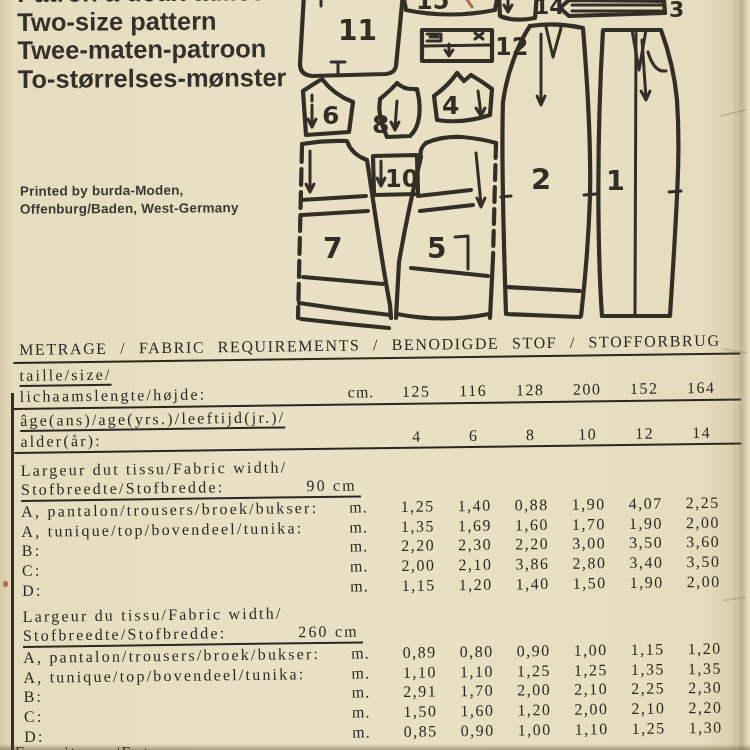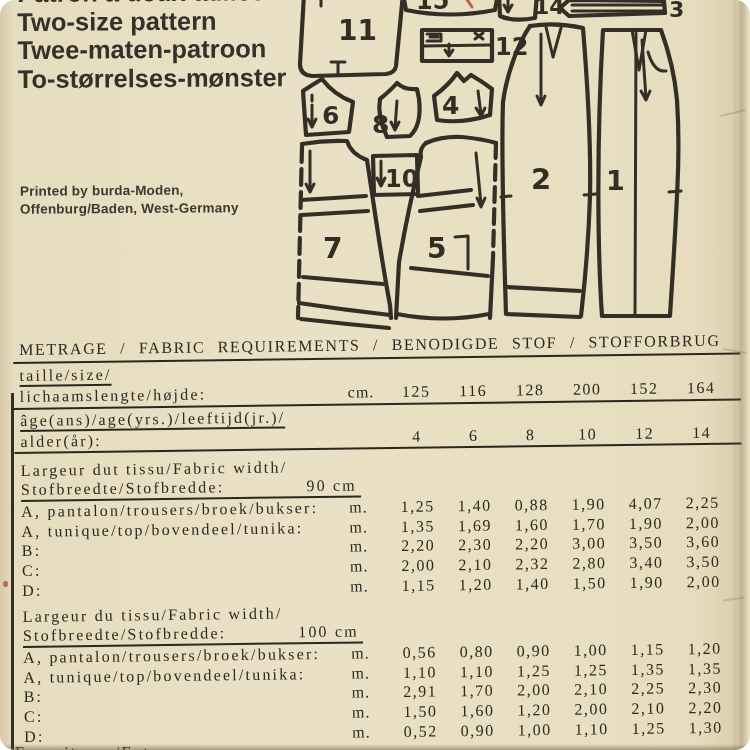--- a/index.html
+++ b/index.html
@@ -1,19 +1,19 @@
 <!DOCTYPE html>
 <html><head>
 <meta charset="utf-8">
 <style>
   html,body { margin:0; padding:0; }
   .page {
     position:relative; width:750px; height:750px; overflow:hidden;
     background:linear-gradient(90deg,#d6caa9 0px,#e6dcbf 14px,#eae0c5 38%,#e8dec1 80%,#e5dabb 100%);
-    font-family:"Liberation Serif", serif; color:#2d2922;border-radius:15px;
+    font-family:"Liberation Serif", serif; color:#2d2922;
   }
   
   .fold-right { position:absolute; top:0; right:0; width:18px; height:750px;
     background:linear-gradient(90deg,rgba(0,0,0,0) 0,rgba(110,92,55,.30) 55%,rgba(110,92,55,.10) 78%,rgba(244,237,212,.55) 100%); }
   .fold-right-soft { position:absolute; top:0; right:14px; width:34px; height:750px;
     background:linear-gradient(90deg,rgba(0,0,0,0) 0,rgba(120,100,60,.10) 100%); }
   .edge-bottom { position:absolute; bottom:0; left:0; width:750px; height:6px;
     background:linear-gradient(0deg,rgba(85,70,40,.45),rgba(85,70,40,0)); }
   .crease-1 { position:absolute; right:4px; top:112px; width:26px; height:2px; background:rgba(110,92,55,.25); transform:rotate(-14deg); }
   .crease-2 { position:absolute; right:3px; top:350px; width:24px; height:2px; background:rgba(110,92,55,.22); transform:rotate(10deg); }
@@ -242,45 +242,45 @@
       <span class="fcell">2,20</span>
       <span class="fcell">3,00</span>
       <span class="fcell">3,50</span>
       <span class="fcell">3,60</span>
     </div>
     <div class="frow">
       <span class="flabel">C:</span>
       <span class="funit">m.</span>
       <span class="fcell">2,00</span>
       <span class="fcell">2,10</span>
-      <span class="fcell">2,32</span>
+      <span class="fcell">3,86</span>
       <span class="fcell">2,80</span>
       <span class="fcell">3,40</span>
       <span class="fcell">3,50</span>
     </div>
     <div class="frow">
       <span class="flabel">D:</span>
       <span class="funit">m.</span>
       <span class="fcell">1,15</span>
       <span class="fcell">1,20</span>
       <span class="fcell">1,40</span>
       <span class="fcell">1,50</span>
       <span class="fcell">1,90</span>
       <span class="fcell">2,00</span>
     </div>
 
     <div class="sec-head">Largeur du tissu/Fabric width/</div>
     <div class="sec-sub">
       <span>Stofbreedte/Stofbredde:</span>
-      <span>100 cm</span>
+      <span>260 cm</span>
     </div>
     <div class="frow">
       <span class="flabel">A, pantalon/trousers/broek/bukser:</span>
       <span class="funit">m.</span>
-      <span class="fcell">0,56</span>
+      <span class="fcell">0,89</span>
       <span class="fcell">0,80</span>
       <span class="fcell">0,90</span>
       <span class="fcell">1,00</span>
       <span class="fcell">1,15</span>
       <span class="fcell">1,20</span>
     </div>
     <div class="frow">
       <span class="flabel">A, tunique/top/bovendeel/tunika:</span>
       <span class="funit">m.</span>
       <span class="fcell">1,10</span>
@@ -306,21 +306,21 @@
       <span class="fcell">1,50</span>
       <span class="fcell">1,60</span>
       <span class="fcell">1,20</span>
       <span class="fcell">2,00</span>
       <span class="fcell">2,10</span>
       <span class="fcell">2,20</span>
     </div>
     <div class="frow">
       <span class="flabel">D:</span>
       <span class="funit">m.</span>
-      <span class="fcell">0,52</span>
+      <span class="fcell">0,85</span>
       <span class="fcell">0,90</span>
       <span class="fcell">1,00</span>
       <span class="fcell">1,10</span>
       <span class="fcell">1,25</span>
       <span class="fcell">1,30</span>
     </div>
 
     <div class="t-footer">
       <span class="ul-text">Fournitures/Extras/</span>
     </div>

